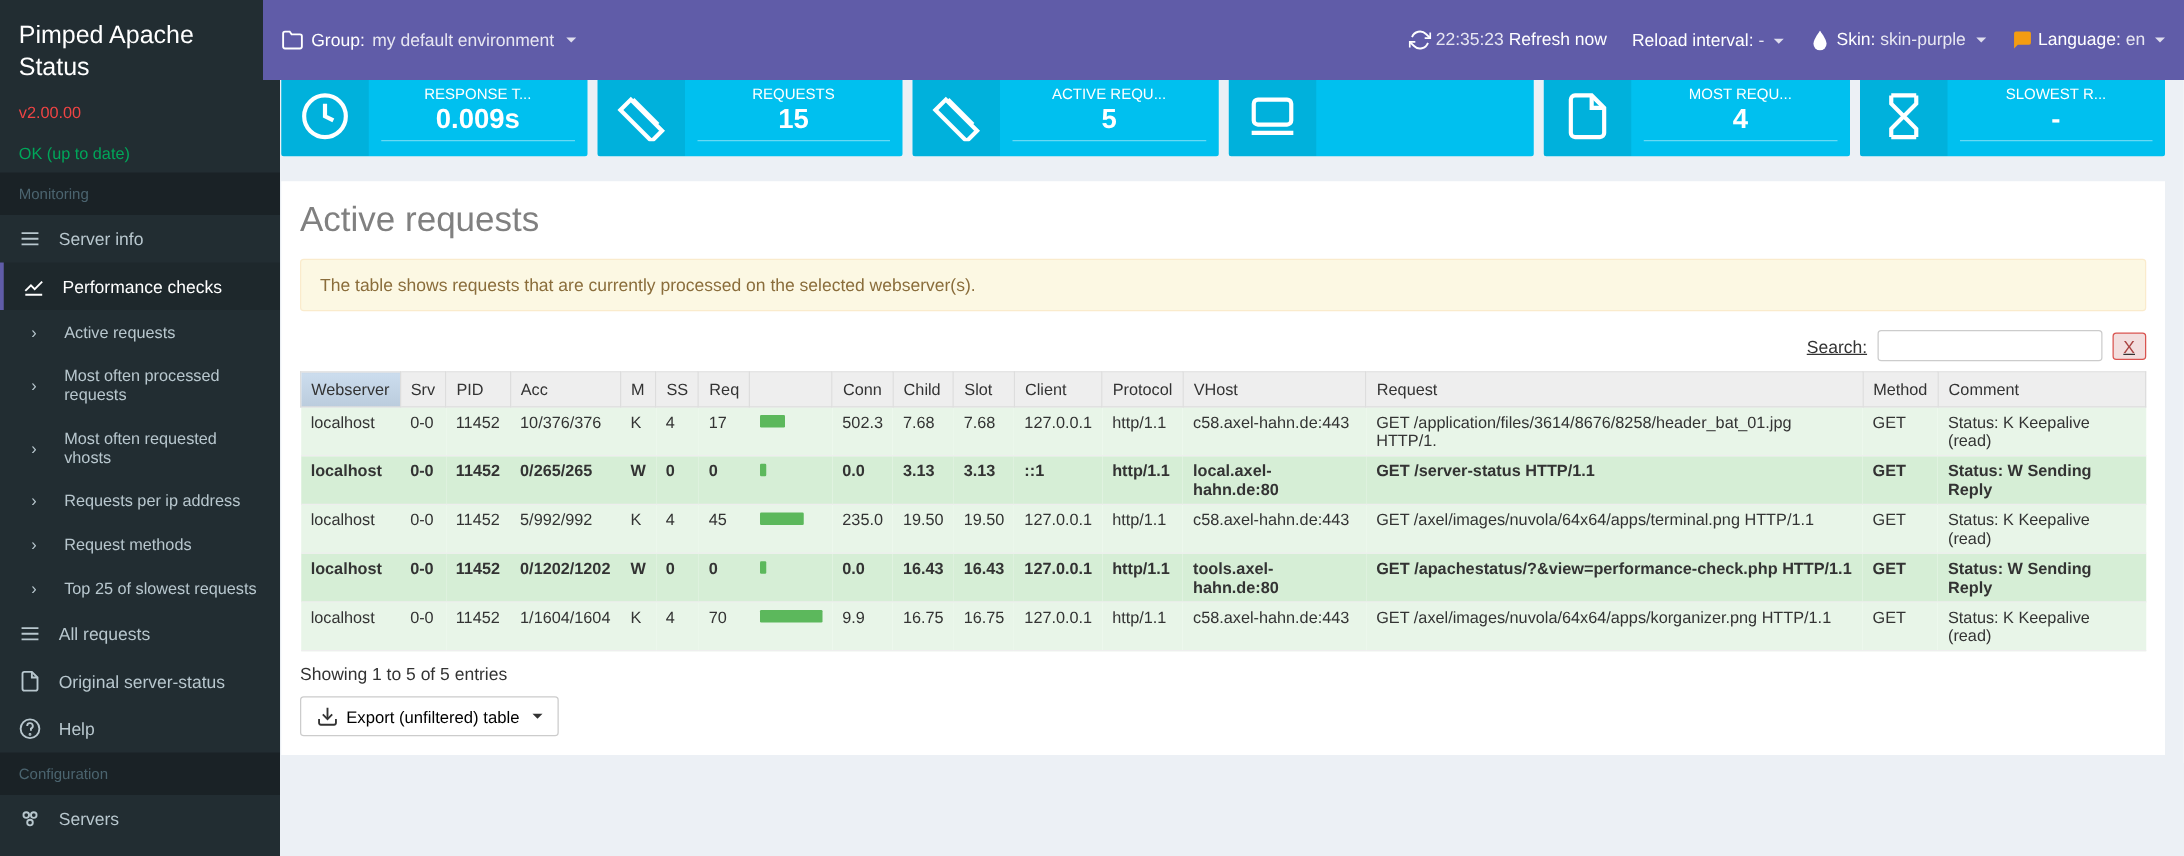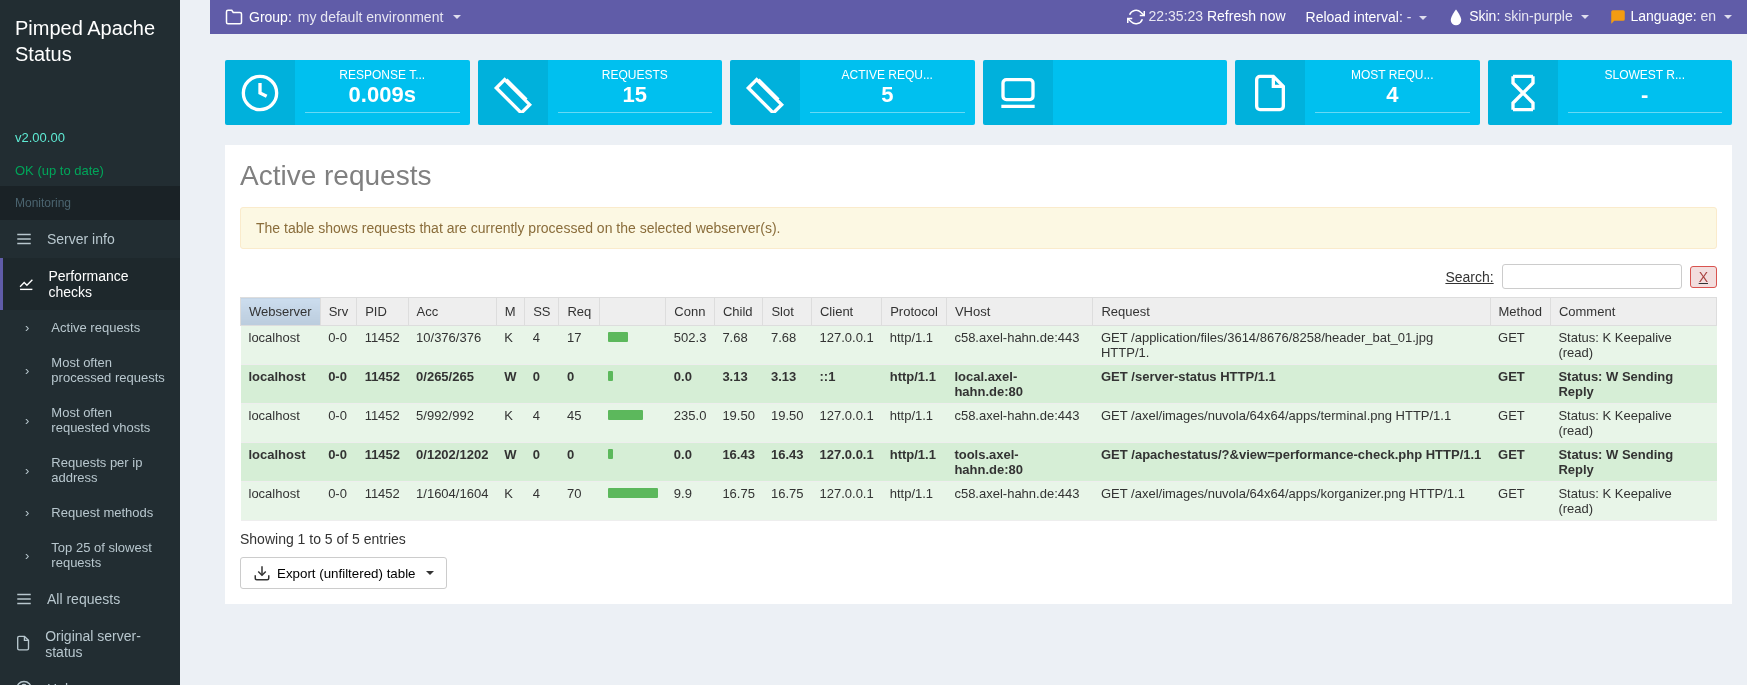--- a/index.html
+++ b/index.html
@@ -1,24 +1,24 @@
 <!DOCTYPE html>
 <html><head>
 <meta charset="utf-8">
 <style>
 * { box-sizing: border-box; margin: 0; padding: 0; }
 body { font-family: -apple-system, "Helvetica Neue", Arial, sans-serif; font-size: 14px; color: #333; background: #ecf0f5; }
-.topbar { background: #605ca8; color: #fff; height: 34px; display: flex; align-items: center; padding: 0 15px; position: fixed; top: 0; left: 210px; right: 0; z-index: 100; }
+.topbar { background: #605ca8; color: #fff; height: 64px; display: flex; align-items: center; padding: 0 15px; position: fixed; top: 0; left: 210px; right: 0; z-index: 100; }
 .topbar .left { display: flex; align-items: center; gap: 6px; }
 .topbar .right { margin-left: auto; display: flex; align-items: center; gap: 20px; }
 .topbar a, .topbar span { color: #fff; }
 .caret { display: inline-block; width: 0; height: 0; border-left: 4px solid transparent; border-right: 4px solid transparent; border-top: 4px solid rgba(255,255,255,0.8); margin-left: 4px; vertical-align: middle; }
-.sidebar { width: 180px; background: #222d32; color: #b8c7ce; position: fixed; top: 0; bottom: 0; left: 0; overflow-y: auto; }
+.sidebar { width: 224px; background: #222d32; color: #b8c7ce; position: fixed; top: 0; bottom: 0; left: 0; overflow-y: auto; }
 .sidebar .brand { padding: 15px; color: #fff; font-size: 20px; line-height: 1.3; }
-.sidebar .version { font-size: 13px; color: #5eead4; padding: 0 15px 10px; margin-top: 48px; }
+.sidebar .version { font-size: 13px; color: #ef4444; padding: 0 15px 10px; }
 .sidebar .status-ok { color: #00a65a; padding: 8px 15px; font-size: 13px; }
 .sidebar .section { color: #4b646f; background: #1a2226; padding: 10px 15px; font-size: 12px; text-transform: none; }
 .sidebar ul { list-style: none; }
 .sidebar li { padding: 10px 15px; cursor: pointer; display: flex; align-items: center; gap: 14px; }
 .sidebar li.active { background: #1e282c; color: #fff; border-left: 3px solid #605ca8; }
 .sidebar li.sub { padding-left: 25px; font-size: 13px; }
 .sidebar li.sub::before { content: "›"; margin-right: 8px; color: #b8c7ce; }
 .content { margin-left: 210px; padding-top: 50px; }
 .tiles { display: flex; gap: 8px; padding: 10px 15px; flex-wrap: nowrap; }
 .tile { background: #00c0ef; color: #fff; flex: 1; display: flex; min-width: 0; border-radius: 2px; overflow: hidden; }

